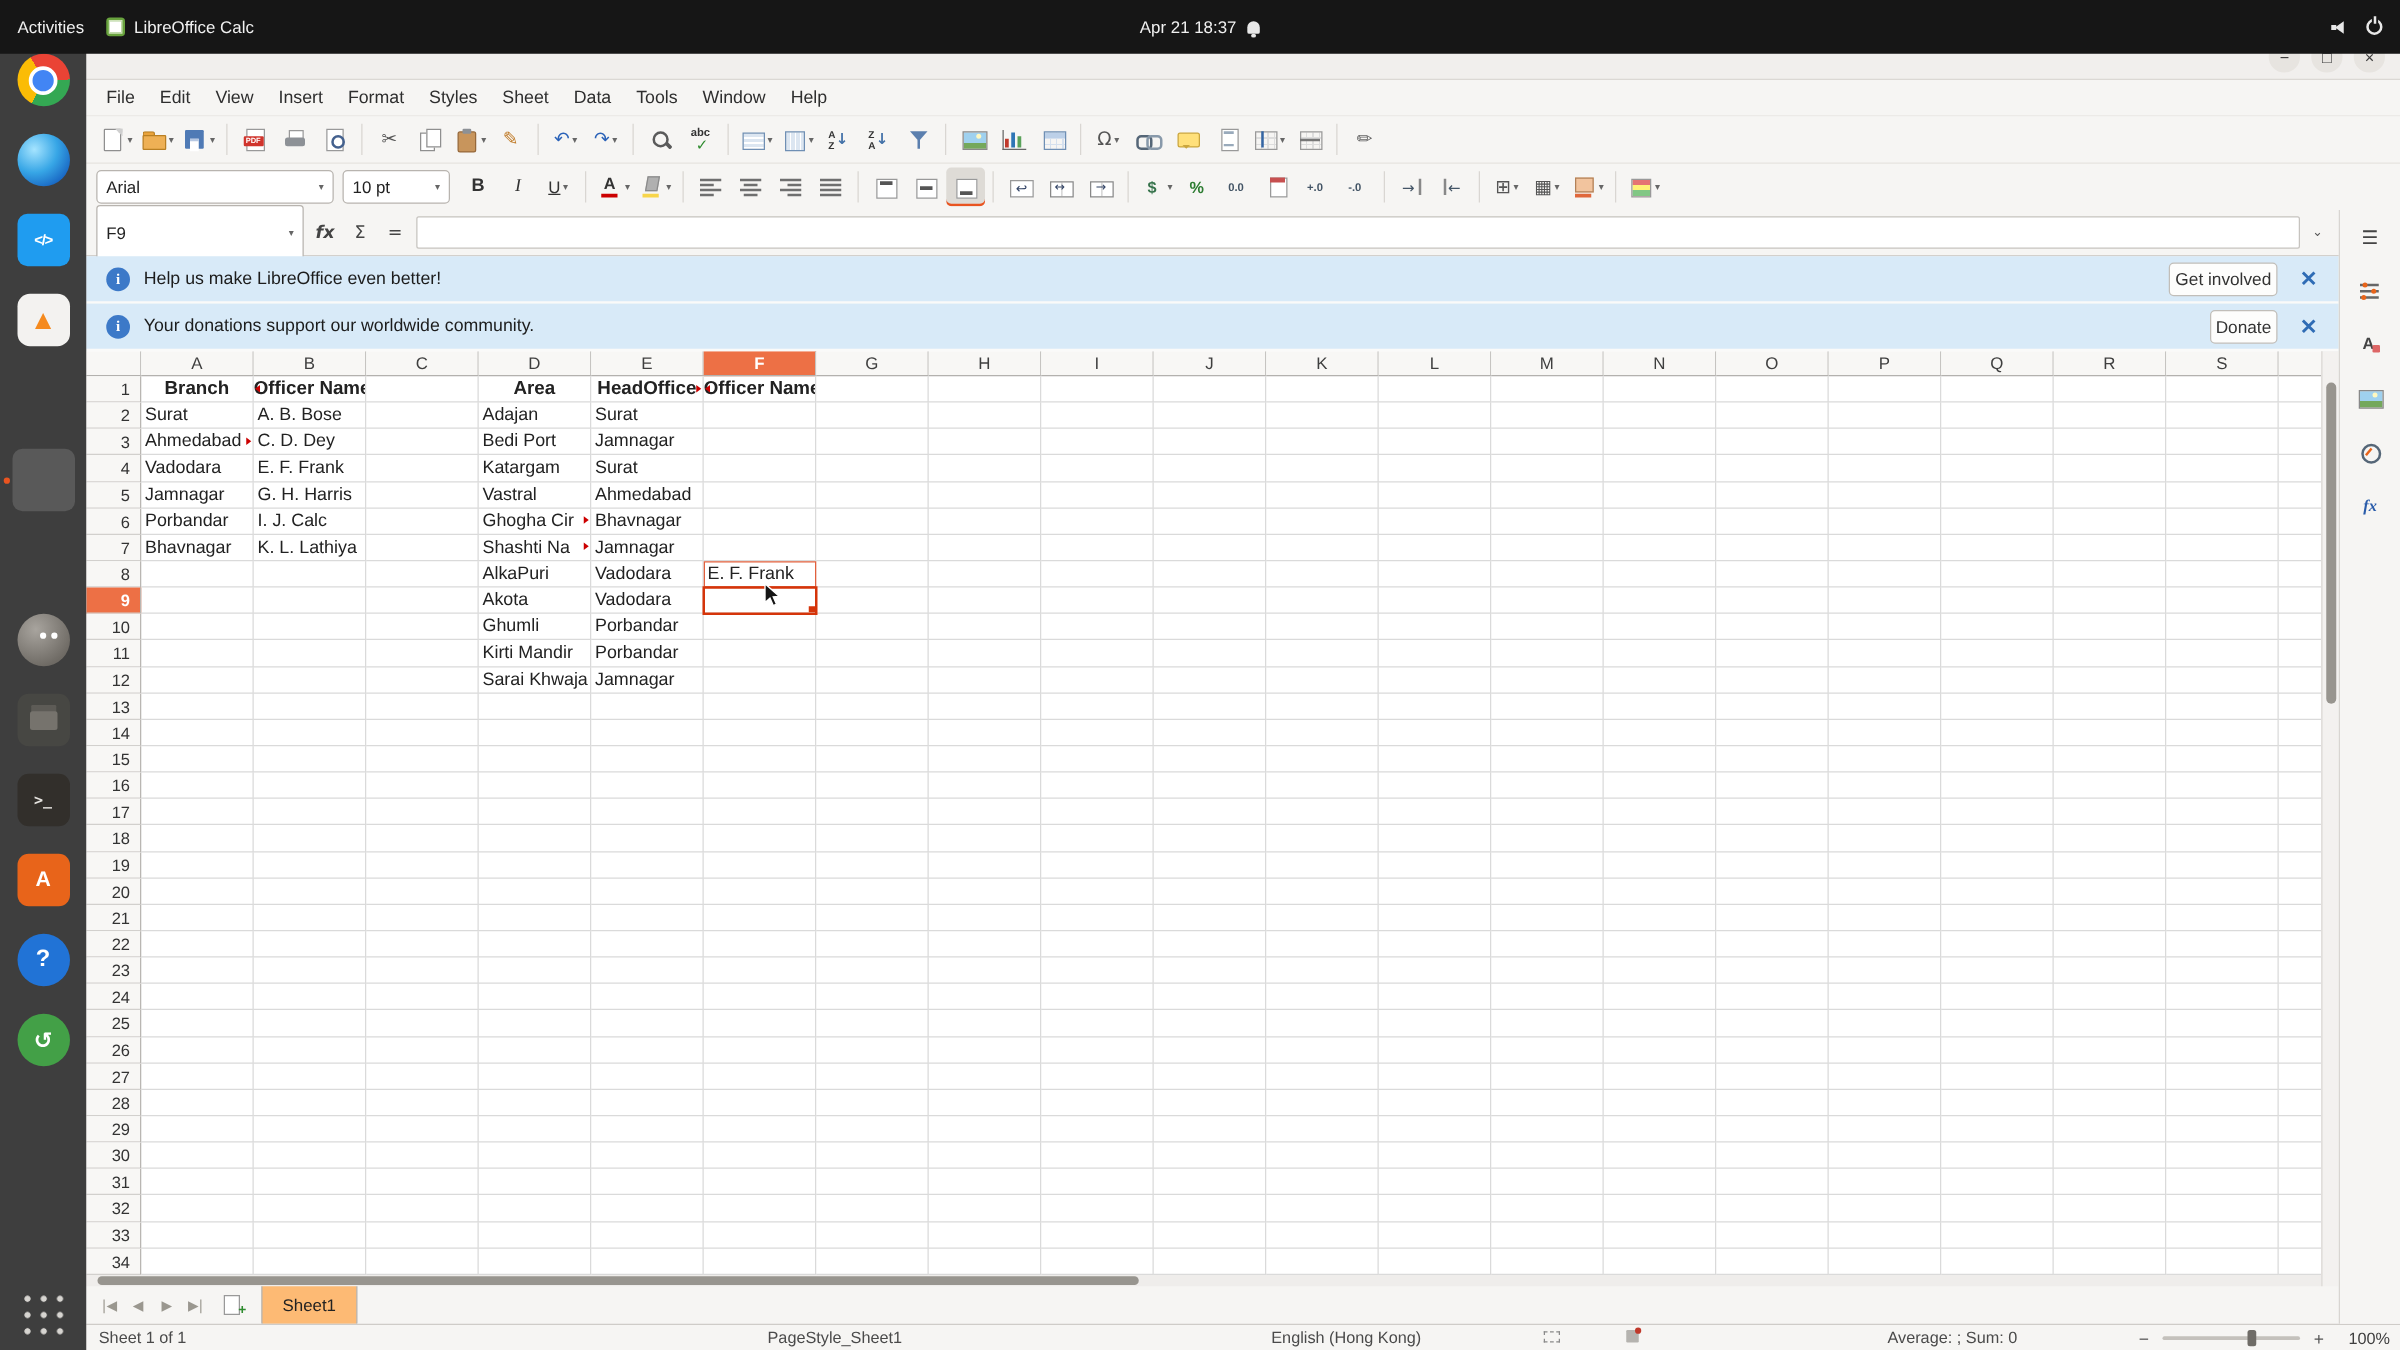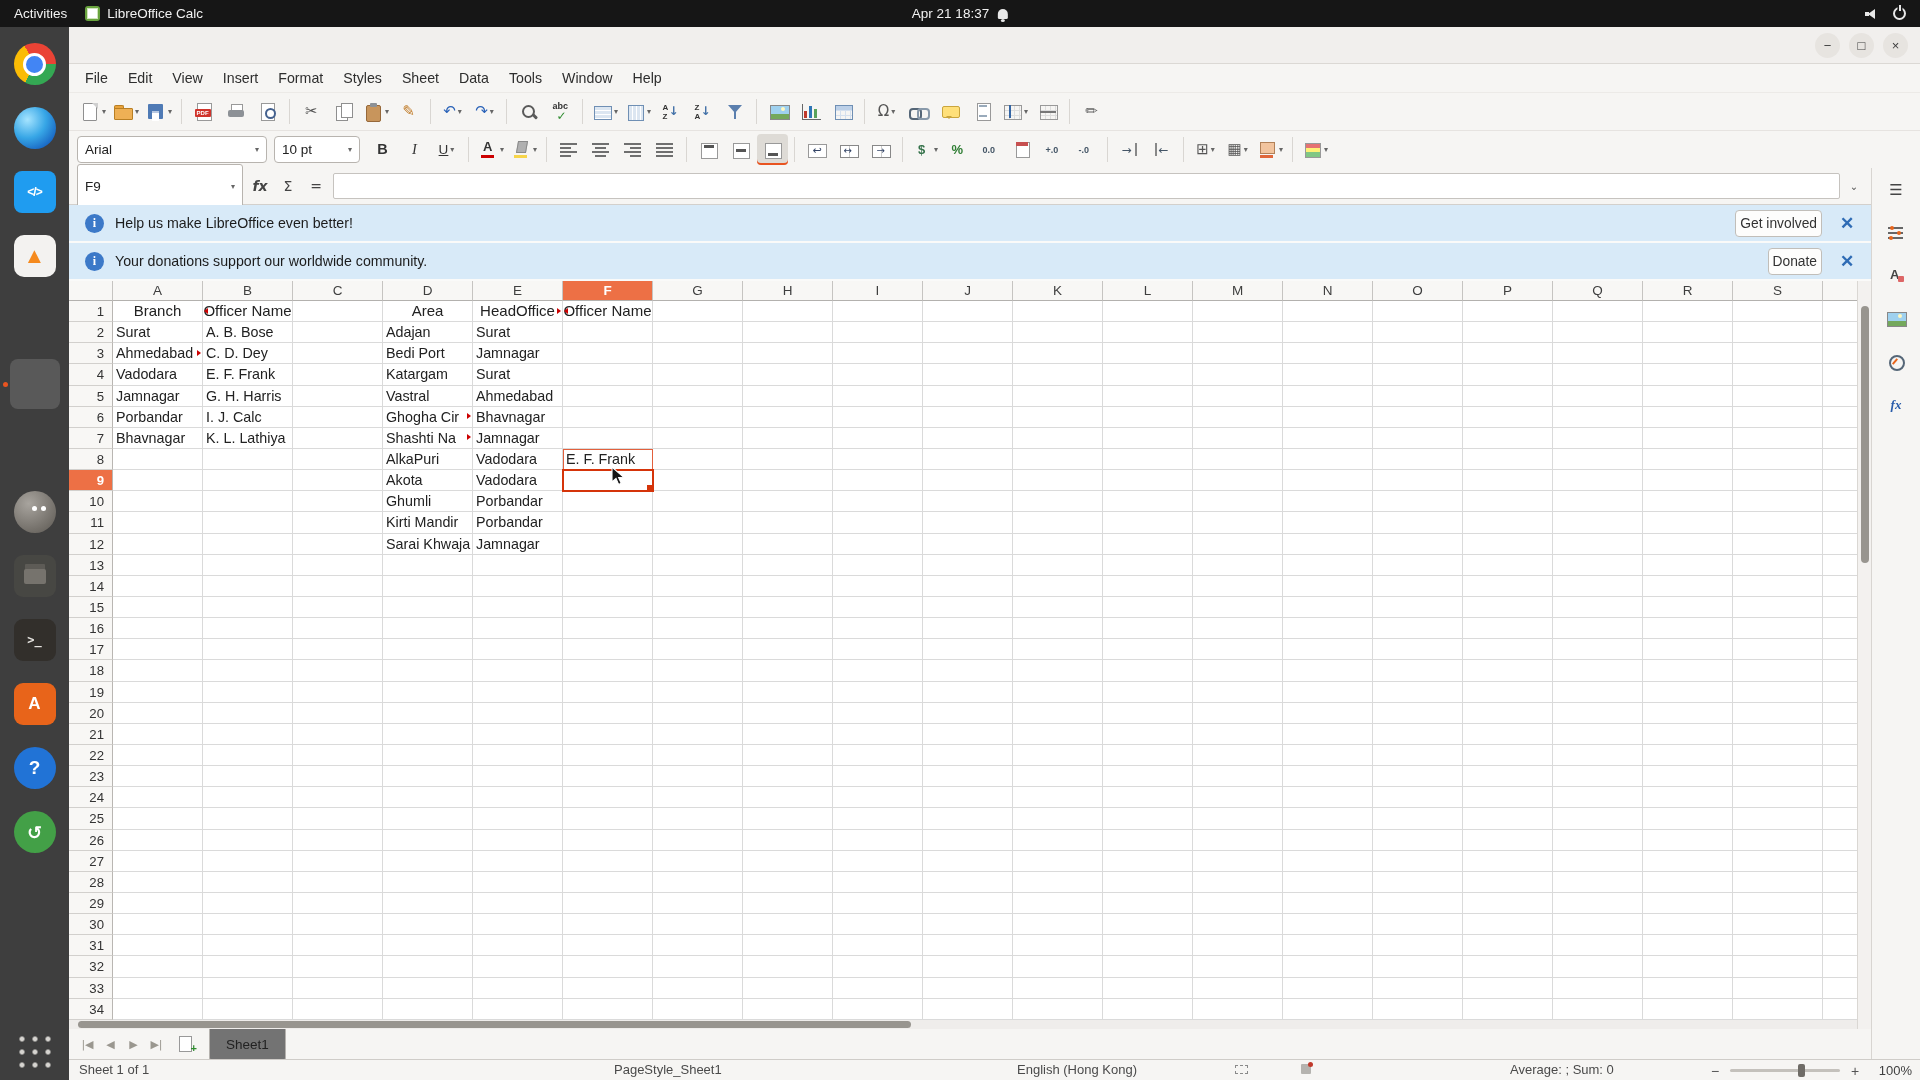--- a/index.html
+++ b/index.html
@@ -3,21 +3,21 @@
 <meta charset="utf-8">
 <style>
   *{margin:0;padding:0;box-sizing:border-box}
   html,body{width:1920px;height:1080px;overflow:hidden;font-family:"Liberation Sans",sans-serif;cursor:default;background:#fff}
   :root{
     --bar:#f6f5f3; --line:#dedbd7; --grid:#dadada; --hdr:#f8f7f5;
     --sel:#ED7045; --cellb:#d5340a; --txt:#222;
   }
 
   
-  .topbar{position:absolute;left:0;top:0;width:1920px;height:27px;background:#161616;color:#f1f1f1;
+  .topbar{position:absolute;left:0;top:0;width:1920px;height:43px;background:#161616;color:#f1f1f1;
     display:flex;align-items:center;font-size:13.5px;padding:0 14px;z-index:40}
   .tb-left{display:flex;align-items:center;gap:18px}
   .appico{width:15px;height:15px;background:#69a33e;border-radius:3px;display:inline-block;position:relative}
   .appico::after{content:"";position:absolute;left:3px;top:3px;right:3px;bottom:3px;background:
     linear-gradient(#fff,#fff);outline:1px solid #cfe3bb}
   .tb-center{position:absolute;left:50%;transform:translateX(-50%);display:flex;align-items:center}
   .bell{width:10px;height:10px;background:#e8e8e8;border-radius:50% 50% 15% 15%;position:relative;display:inline-block;margin-left:9px}
   .bell::after{content:"";position:absolute;left:3px;bottom:-3px;width:4px;height:3px;background:#e8e8e8;border-radius:50%}
   .tb-right{margin-left:auto;display:flex;align-items:center;gap:14px}
   .vol{position:relative;width:14px;height:12px;display:inline-block}
@@ -194,42 +194,42 @@
   .ch{width:90px;height:20px;flex:none;background:var(--hdr);border-right:1px solid #c6c4c1;border-bottom:1px solid #b3b1ae;text-align:center;font-size:13.5px;color:#3f3f3f;line-height:20px}
   .ch.corner{width:44px}
   .ch.fill{width:34px;border-right:none}
   .ch.sel{background:var(--sel);color:#fff;font-weight:700}
   .g-row{display:flex;height:21.15px}
   .rh{width:44px;flex:none;background:var(--hdr);border-right:1px solid #b9b6b2;border-bottom:1px solid #d2d0cd;text-align:right;padding-right:8px;font-size:13.2px;color:#333;line-height:21px}
   .rh.sel{background:var(--sel);color:#fff;font-weight:700}
   .cell{width:90px;flex:none;border-right:1px solid var(--grid);border-bottom:1px solid var(--grid);
     font-size:14.3px;color:var(--txt);line-height:20px;padding:0 3px;overflow:hidden;white-space:nowrap;position:relative}
   .cell.fill{width:34px;border-right:none}
-  .cell.hd{font-weight:400;font-size:15px}
+  .cell.hd{font-weight:700;font-size:15px}
   .cell.ctr{text-align:center;padding:0}
   .cell.cr::after{content:"";position:absolute;right:1px;top:50%;margin-top:-3.5px;border-left:4px solid #c00;border-top:3.5px solid transparent;border-bottom:3.5px solid transparent}
   .cell.cl::before{content:"";position:absolute;left:1px;top:50%;margin-top:-3.5px;border-right:4px solid #c00;border-top:3.5px solid transparent;border-bottom:3.5px solid transparent}
   .cell.outlined{outline:1px solid #e2603d;outline-offset:-1px}
   .cell.active{outline:2px solid var(--cellb);outline-offset:-1px;z-index:2}
   .cell.active::after{content:"";position:absolute;right:0;bottom:0;width:5px;height:5px;background:var(--cellb)}
 
   .hscroll{height:9px;background:#efedeb;position:relative;flex:none}
   .hthumb{position:absolute;left:9px;top:1px;width:833px;height:7px;border-radius:4px;background:#98958f}
   .vscroll{width:14px;background:#f3f1ef;border-left:1px solid #dad7d3;position:relative;flex:none}
   .vthumb{position:absolute;left:3px;top:25px;width:8px;height:257px;border-radius:4px;background:#98958f}
 
   
   .sidebar{position:absolute;right:0;top:141px;bottom:21px;width:49px;background:#f6f5f3;border-left:1px solid #d8d5d1;
     display:flex;flex-direction:column;align-items:center;padding-top:7px;gap:13px;z-index:5}
   .sbtn{width:32px;height:30px;display:flex;align-items:center;justify-content:center;border-radius:4px;color:#444;font-family:"DejaVu Sans",sans-serif;font-size:15px}
 
   
   .tabbar{height:30px;display:flex;align-items:center;padding-left:8px;margin-right:49px;flex:none;gap:2px}
   .tn{width:21px;text-align:center;color:#9a978f;font-size:11px;font-family:"DejaVu Sans",sans-serif}
-  .sheet-tab{height:24px;background:#737373;border:1px solid #b5b2ae;display:flex;align-items:center;padding:16px 16px;font-size:13.5px;color:#222;margin-left:10px;border-radius:0 0 3px 3px}
+  .sheet-tab{height:24px;background:#fdba74;border:1px solid #b5b2ae;display:flex;align-items:center;padding:16px 16px;font-size:13.5px;color:#222;margin-left:10px;border-radius:0 0 3px 3px}
   .statusbar{height:21px;border-top:1px solid #cfccc8;background:var(--bar);position:relative;font-size:13px;color:#4a4a4a;flex:none}
   .statusbar .sitem{position:absolute;top:2px;white-space:nowrap}
   .st-ic1{position:absolute;width:13px;height:9px;border:1px dashed #8a8a8a;top:5px}
   .st-ic2{position:absolute;width:10px;height:10px;background:#b5b3af;border-radius:1px;top:4px}
   .st-ic2::after{content:"";position:absolute;right:-2px;top:-2px;width:5px;height:5px;border-radius:50%;background:#c0392b}
   .zoomwrap{position:absolute;right:8px;top:0;height:21px;display:flex;align-items:center;gap:9px}
   .zbtn{color:#555;font-size:14px;width:12px;text-align:center}
   .ztrack{width:110px;height:3px;background:#c4c1bc;border-radius:2px;position:relative}
   .zthumb{position:absolute;left:62%;top:-5px;width:7px;height:13px;background:#6f6c67;border-radius:2px}
   .zlabel{width:42px;text-align:right;color:#3f3f3f}

